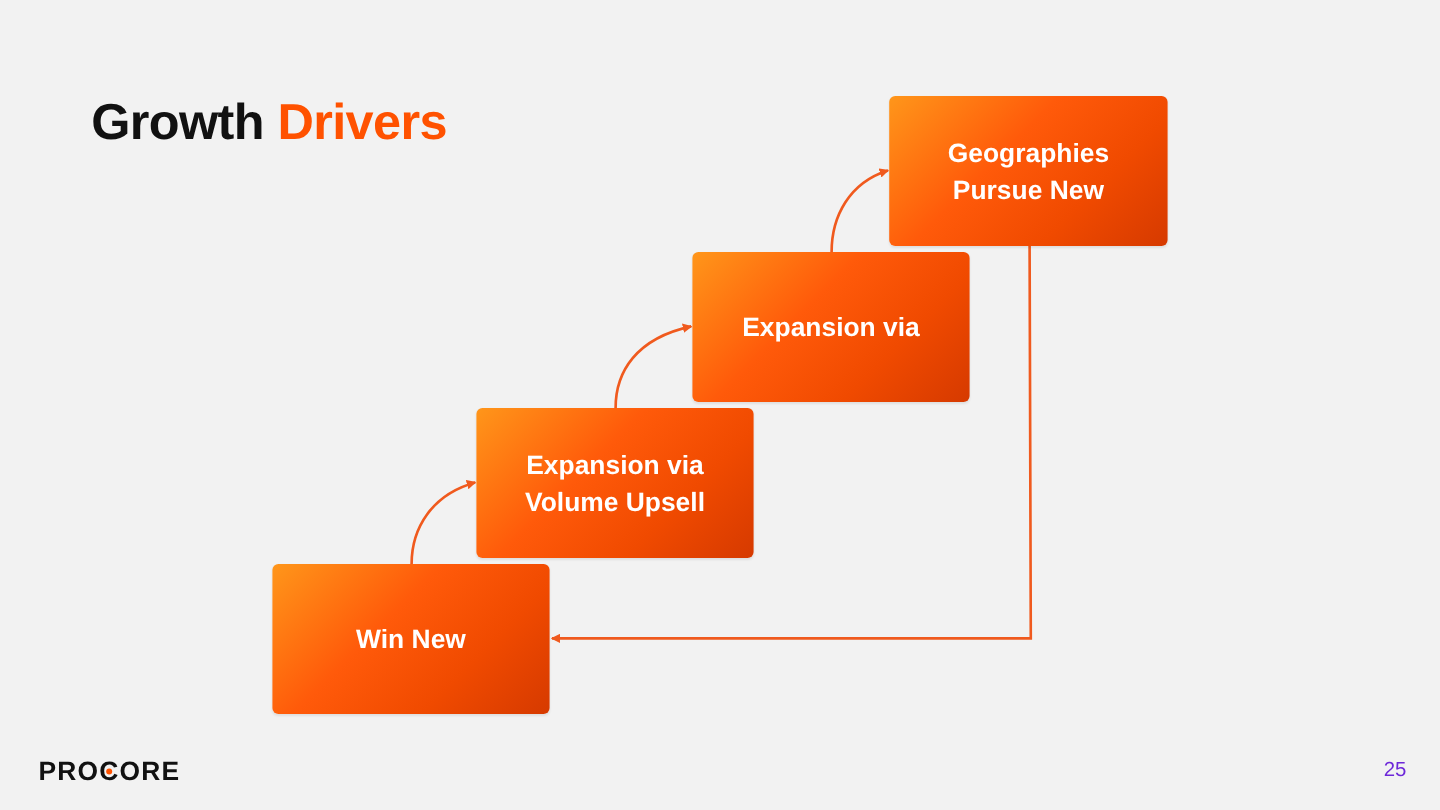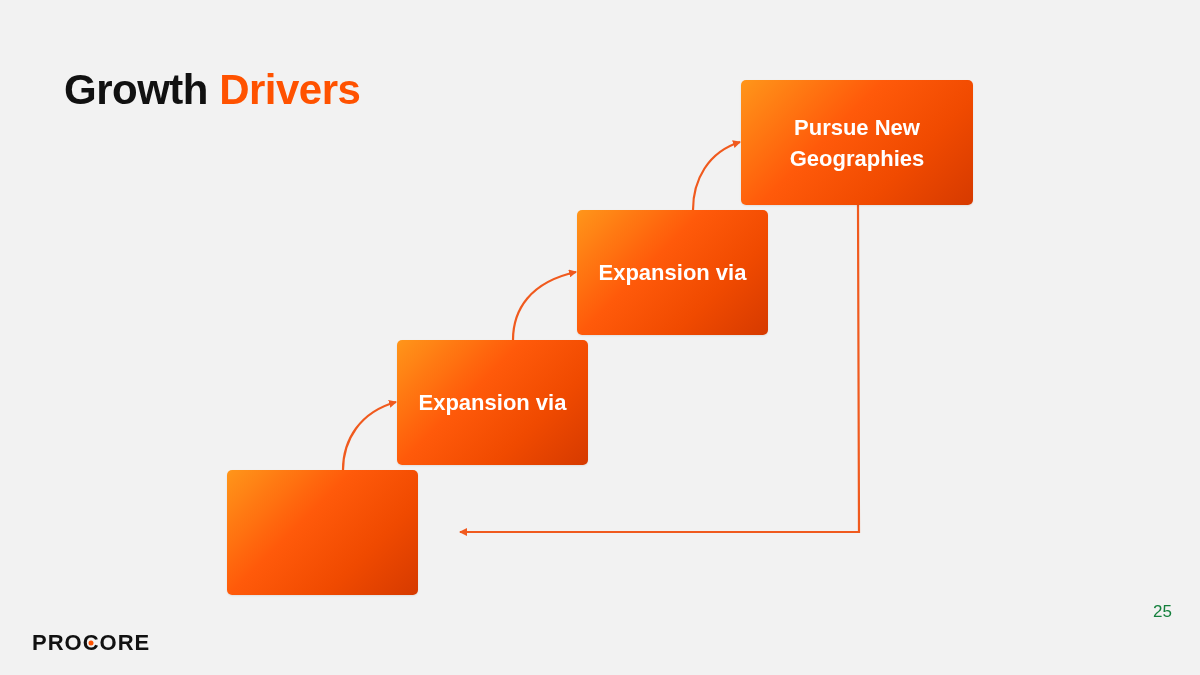--- a/index.html
+++ b/index.html
@@ -5,26 +5,26 @@
   html, body { margin: 0; padding: 0; }
   body {
     width: 1200px; height: 675px; overflow: hidden;
     background: #f2f2f2;
     font-family: "Liberation Sans", "DejaVu Sans", sans-serif;
     position: relative;
   }
   .title {
     position: absolute; left: 60px; top: 58px;
     font-size: 42px; font-weight: bold; letter-spacing: -0.5px;
-    margin: 4px; line-height: 56px;
+    margin: 16px; line-height: 56px;
   }
   .title .t1 { color: #111111; }
   .title .t2 { color: #ff5200; }
   .box {
-    position: absolute; width: 191px; height: 125px;
+    position: absolute; width: 231px; height: 125px;
     border-radius: 5px;
     background: linear-gradient(135deg, #ff961a 0%, #ff5a0a 40%, #f04a00 70%, #d63a00 100%);
     display: flex; align-items: center; justify-content: center;
     text-align: center; color: #ffffff; font-weight: bold;
     font-size: 22px; line-height: 31px;
     box-shadow: 0 1px 2px rgba(0,0,0,0.08);
   }
   .box span { display: block; }
   #b1 { left: 227px; top: 470px; }
   #b2 { left: 397px; top: 340px; }
@@ -35,22 +35,22 @@
     position: absolute; left: 32px; top: 630px;
     font-size: 22px; font-weight: bold; color: #111111;
     letter-spacing: 1px; font-family: "Liberation Sans", sans-serif;
   }
   .logo .o2 { position: relative; display: inline-block; }
   .logo .dot {
     position: absolute; width: 5px; height: 5px; border-radius: 50%;
     background: #ff5200; left: 50%; top: 50%; transform: translate(-50%, -50%);
   }
   .pagenum {
-    position: absolute; right: 28px; top: 602px;
-    font-size: 17px; color: #15803d;
+    position: absolute; right: 28px; top: 632px;
+    font-size: 17px; color: #6d28d9;
   }
 </style>
 </head>
 <body>
 
 <h1 class="title">
   <span class="t1">Growth</span>
   <span class="t2">Drivers</span>
 </h1>
 
@@ -61,34 +61,36 @@
     </marker>
   </defs>
   <path d="M343,470 C343,440 360,412 396,402" fill="none" stroke="#f05a1e" stroke-width="2.2" marker-end="url(#ah)"></path>
   <path d="M513,340 C513,310 530,282 576,272" fill="none" stroke="#f05a1e" stroke-width="2.2" marker-end="url(#ah)"></path>
   <path d="M693,210 C693,180 708,152 740,142" fill="none" stroke="#f05a1e" stroke-width="2.2" marker-end="url(#ah)"></path>
   <path d="M858,205 L859,532 L460,532" fill="none" stroke="#f05a1e" stroke-width="2.2" marker-end="url(#ah)"></path>
 </svg>
 
 <div class="box" id="b1">
   <div>
+    <span>Win New</span>
   </div>
 </div>
 <div class="box" id="b2">
   <div>
     <span>Expansion via</span>
+    <span>Volume Upsell</span>
   </div>
 </div>
 <div class="box" id="b3">
   <div>
     <span>Expansion via</span>
   </div>
 </div>
 <div class="box" id="b4">
   <div>
+    <span>Geographies</span>
     <span>Pursue New</span>
-    <span>Geographies</span>
   </div>
 </div>
 
 <div class="logo"><span>PRO</span><span class="o2"><span>C</span><span class="dot"></span></span><span>ORE</span></div>
 
 <div class="pagenum">25</div>
 
 </body></html>

